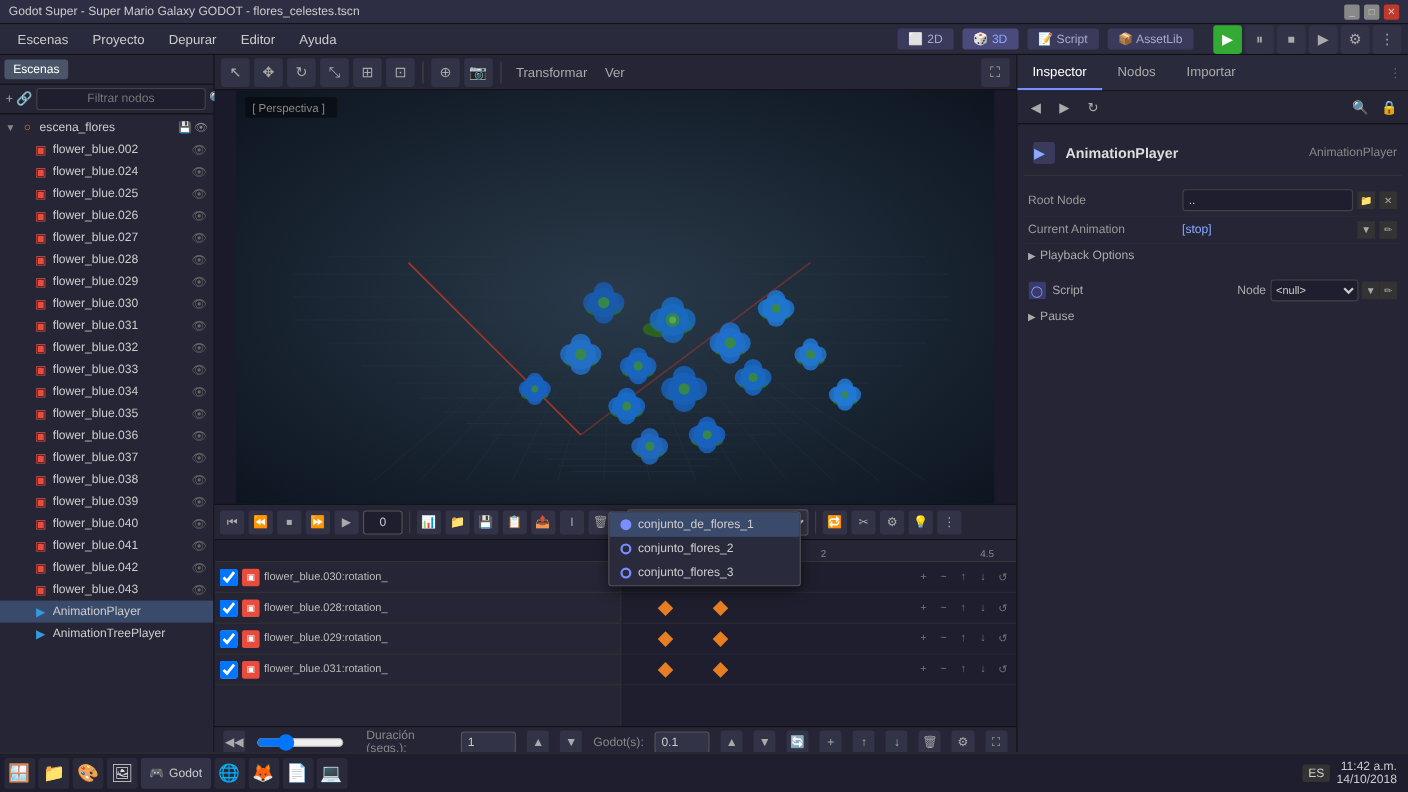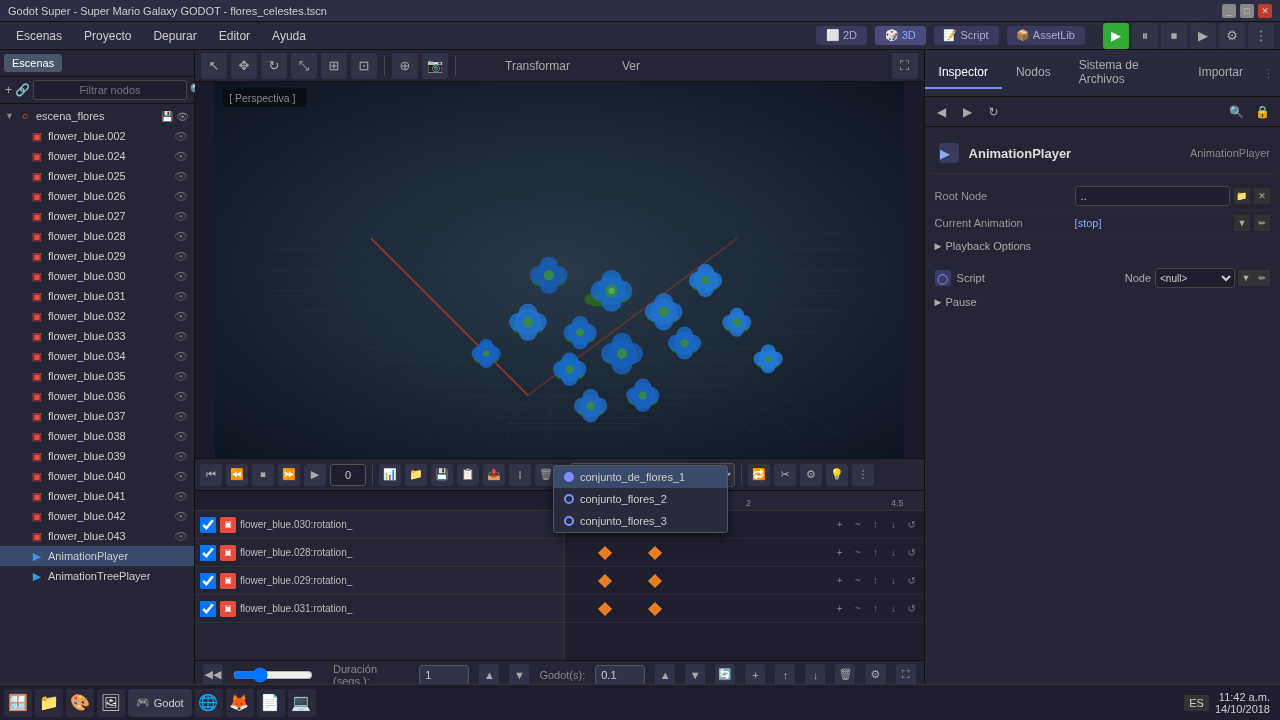--- a/index.html
+++ b/index.html
@@ -15,21 +15,21 @@
     #titlebar .win-close { background: #c0392b; }
 
     
     #menubar { height: 28px; background: #2a2a3d; display: flex; align-items: center; padding: 0 6px; gap: 2px; border-bottom: 1px solid #111; }
     #menubar .menu-item { padding: 3px 10px; color: #ccc; cursor: pointer; border-radius: 3px; font-size: 12px; }
     #menubar .menu-right { margin-left: auto; display: flex; align-items: center; gap: 8px; }
     .mode-btn { padding: 3px 10px; background: #3a3a5c; border-radius: 3px; color: #aac; cursor: pointer; font-size: 11px; display: flex; align-items: center; gap: 4px; }
     .mode-btn.active { background: #4a4a7c; color: #8af; }
     .tb-btn { width: 26px; height: 26px; background: #333348; border: none; border-radius: 3px; color: #aaa; cursor: pointer; display: flex; align-items: center; justify-content: center; font-size: 13px; }
     .tb-sep { width: 1px; height: 20px; background: #444; margin: 0 3px; }
-    .tb-label { color: #aaa; font-size: 12px; padding: 0 6px; margin-left: 36px; }
+    .tb-label { color: #aaa; font-size: 12px; padding: 0 6px; }
 
     
     #main { display: flex; height: calc(720px - 22px - 28px - 32px); }
 
     
     #left-panel { width: 195px; background: #252536; border-right: 1px solid #111; display: flex; flex-direction: column; }
     #scene-tabs { display: flex; padding: 4px; border-bottom: 1px solid #111; }
     .scene-tab { padding: 3px 8px; background: #333348; border-radius: 3px; color: #aaa; font-size: 11px; cursor: pointer; }
     .scene-tab.active { background: #4a5568; color: #fff; }
     #scene-toolbar { display: flex; align-items: center; padding: 3px 5px; gap: 3px; border-bottom: 1px solid #111; }
@@ -715,21 +715,20 @@
         <button class="anim-btn">⚙</button>
         <button class="anim-btn">⛶</button>
       </div>
     </div>
   </div>
 
   <div id="right-panel">
     <div id="inspector-tabs">
       <div class="insp-tab active">Inspector</div>
       <div class="insp-tab">Nodos</div>
-      <div class="insp-tab">Sistema de Archivos</div>
       <div class="insp-tab">Importar</div>
       <div class="insp-tab-sep"></div>
       <div class="insp-extra">⋮</div>
     </div>
     <div id="inspector-toolbar">
       <button class="insp-tb-btn">◀</button>
       <button class="insp-tb-btn">▶</button>
       <button class="insp-tb-btn">↻</button>
       <div style="flex:1;"></div>
       <button class="insp-tb-btn">🔍</button>

